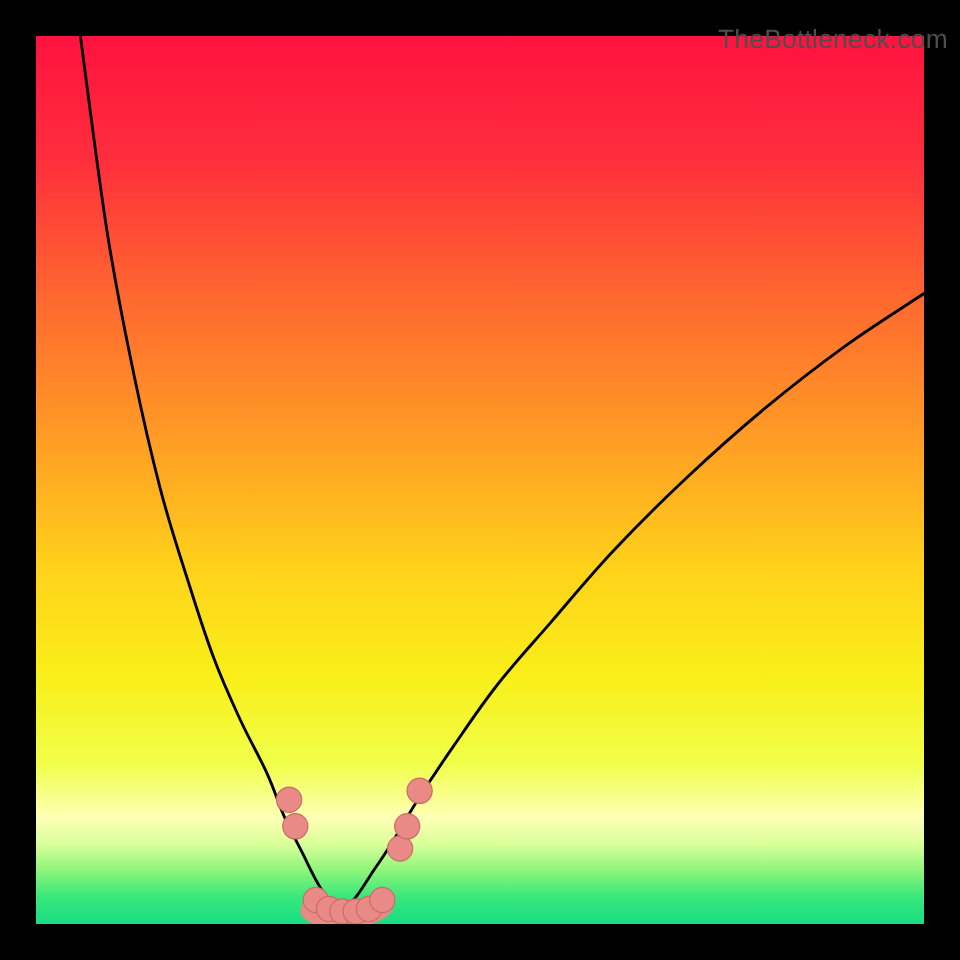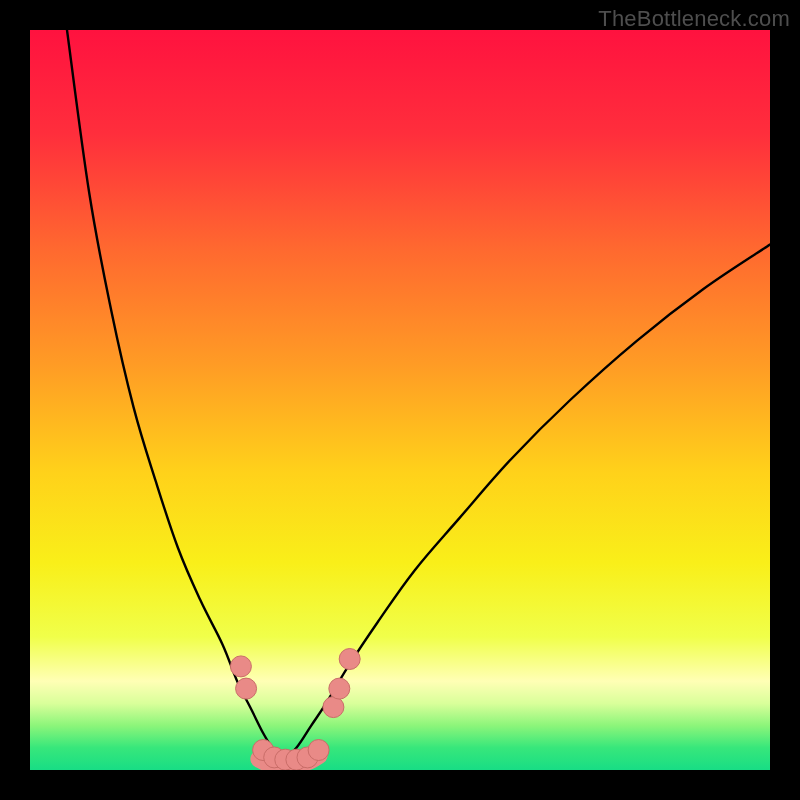--- a/index.html
+++ b/index.html
@@ -32,21 +32,21 @@
     inset: 0;
   }
   .curves {
     position: absolute;
     inset: 0;
     width: 740px;
     height: 740px;
   }
   .watermark {
     position: absolute;
-    top: 6px;
+    top: 20px;
     right: 10px;
     color: #4e4e4e;
     font-size: 22px;
     font-weight: 500;
     letter-spacing: 0.2px;
     margin-left: 10px;
   }
 </style>
 </head>
 <body>

